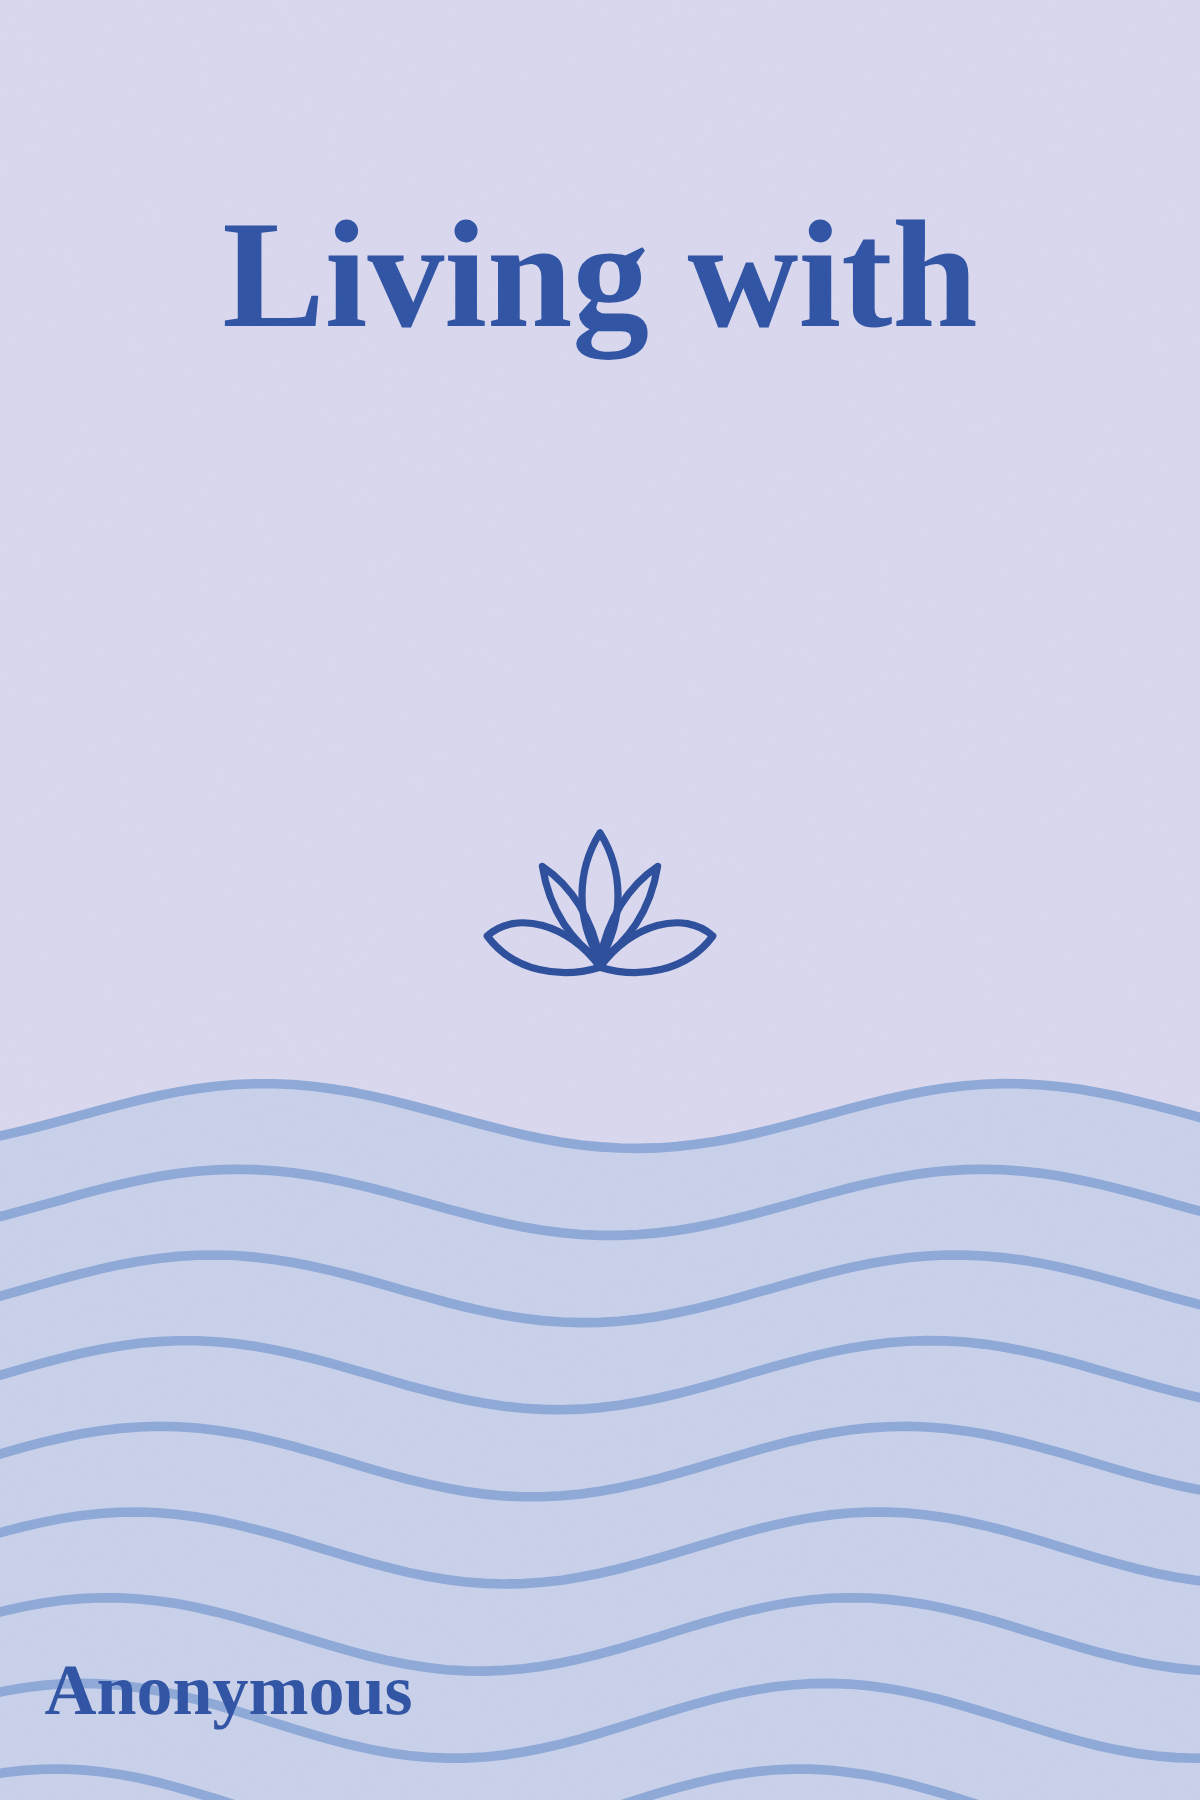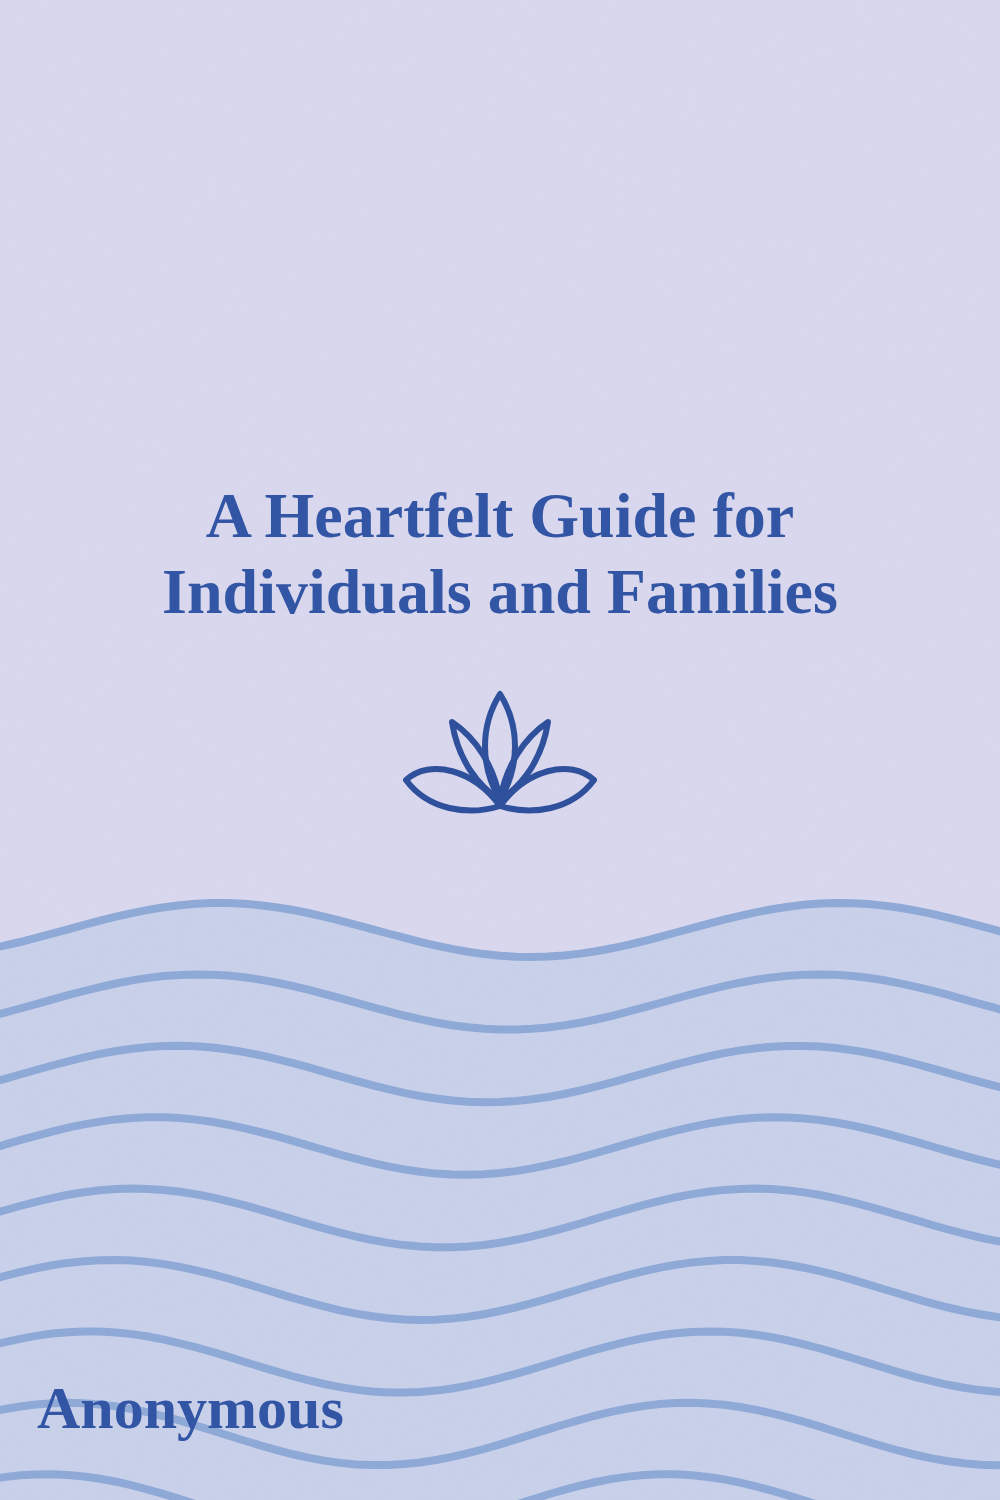--- a/index.html
+++ b/index.html
@@ -80,26 +80,23 @@
     pointer-events: none;
     opacity: 0.06;
   }
 </style>
 </head>
 <body>
 
 <div class="cover">
 
   <div class="title">
+    <div>Living with</div>
   </div>
 
-  <div class="subtitle">
-    <div>A Heartfelt Guide for</div>
-    <div>Individuals and Families</div>
-  </div>
 
   <div class="lotus-wrap">
     <svg viewBox="0 0 200 132" fill="none" xmlns="http://www.w3.org/2000/svg">
       <g id="lotus-group" stroke-width="6" stroke-linejoin="round" stroke-linecap="round" stroke="#2b4d9b">
 
         <path d="M100,6 C80,38 80,78 100,112 C120,78 120,38 100,6 Z"></path>
 
         <path d="M100,112 C78,98 58,72 52,34 C76,50 94,78 100,112 Z"></path>
 
         <path d="M100,112 C122,98 142,72 148,34 C124,50 106,78 100,112 Z"></path>

